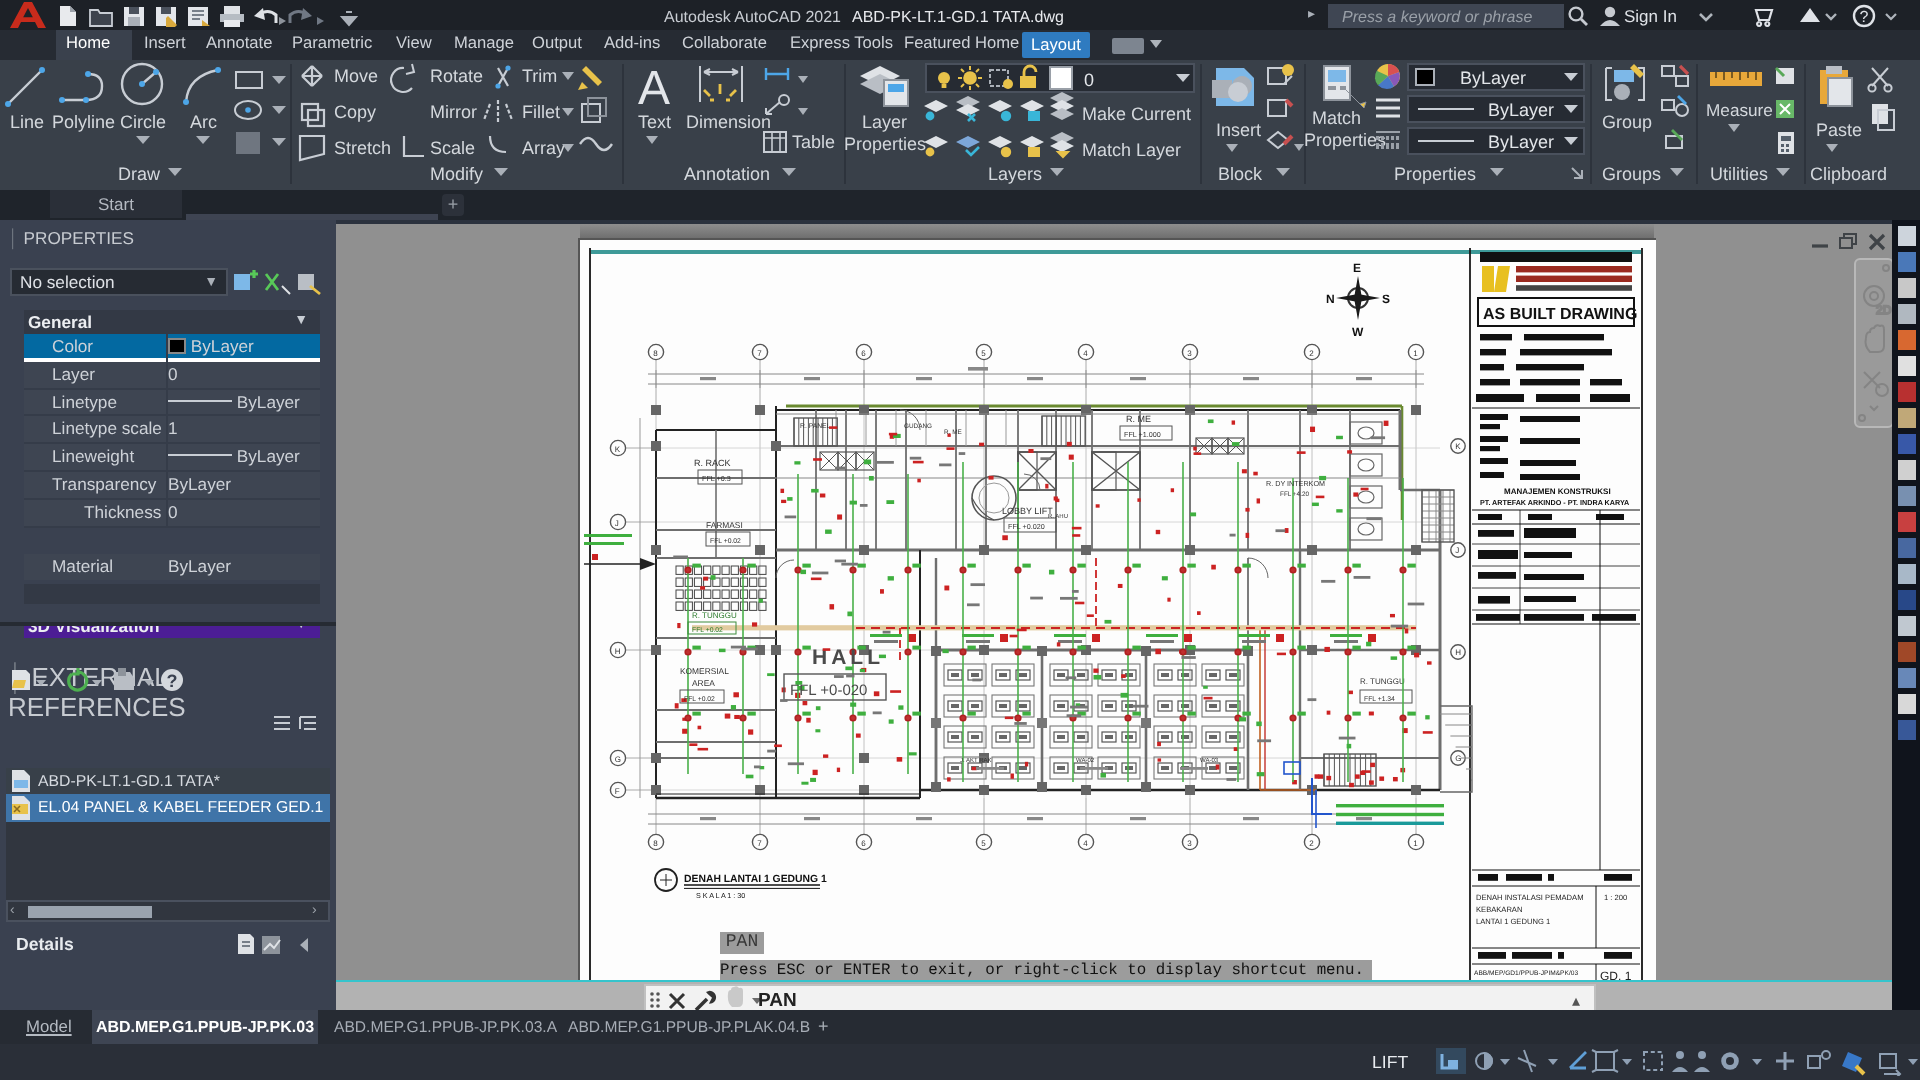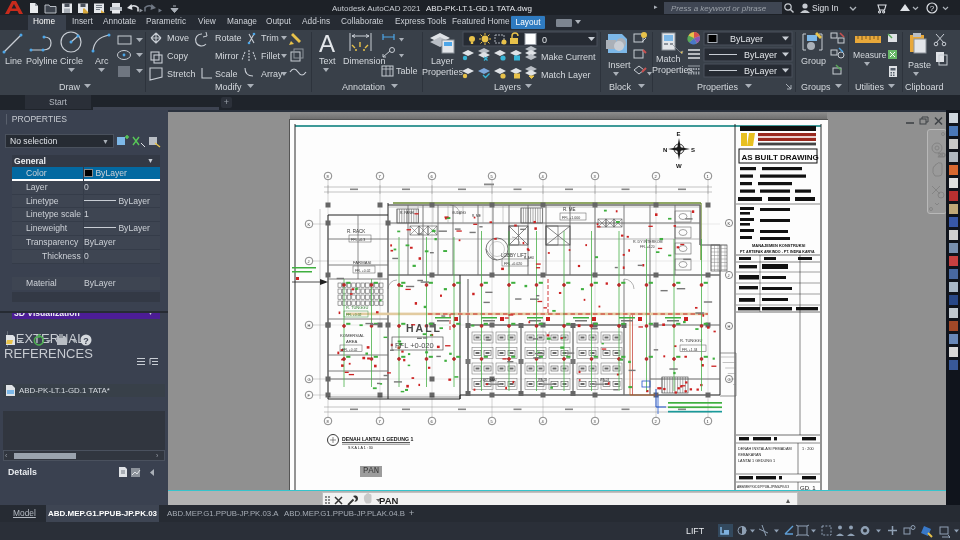--- a/index.html
+++ b/index.html
@@ -459,20 +459,28 @@
         <path d="M1 1.5 h8 M1 4.5 h8 M1 7.5 h8"></path>
         <path d="M14 1.5 h8 M16 4.5 h6 M16 7.5 h6 M14 1.5 v6"></path>
       </g>
   </svg>
   <div class="abs" style="left:3px;top:384px;width:162px;height:13px;background:#384049;color:#d6dae0;font-size:7.9px;line-height:13px;">
     <svg class="abs" style="left:2px;top:1px" width="11" height="11" viewBox="0 0 11 11">
         <path d="M1 0 h6 l3 3 v8 h-9 z" fill="#dfe2e6"></path>
         <path d="M2 5 h7 v4 h-7 z" fill="#7db8e8"></path>
       </svg>
     <span style="margin-left:16px;">ABD-PK-LT.1-GD.1 TATA*</span>
+  </div>
+  <div class="abs" style="left:3px;top:397px;width:162px;height:14px;background:#3f74a8;color:#fff;font-size:7.9px;line-height:14px;">
+    <svg class="abs" style="left:2px;top:1px" width="12" height="12" viewBox="0 0 12 12">
+        <path d="M1 0 h6 l3 3 v9 h-9 z" fill="#dfe2e6"></path>
+        <path d="M1 4 h8 v5 h-8 z" fill="#e8c24a"></path>
+        <path d="M2 5 l3 3 m0 -3 l-3 3" stroke="#8a6a20" stroke-width="0.8"></path>
+      </svg>
+    <span style="margin-left:16px;">EL.04 PANEL &amp; KABEL FEEDER GED.1</span>
   </div>
   <div class="abs" style="left:3px;top:411px;width:162px;height:39px;background:#31363f;"></div>
 
   <div class="abs" style="left:3px;top:450px;width:162px;height:11px;background:#31363f;border:1px solid #4a515e;"></div>
   <div class="abs" style="left:5px;top:452px;width:7px;height:7px;color:#9aa0a8;font-size:7px;line-height:7px;">‹</div>
   <div class="abs" style="left:14px;top:452.5px;width:62px;height:6.5px;background:#9aa3ae;"></div>
   <div class="abs" style="left:156px;top:452px;width:7px;height:7px;color:#9aa0a8;font-size:7px;line-height:7px;">›</div>
 
   <div class="abs" style="left:3px;top:465px;width:162px;height:14px;color:#e8ebef;font-size:8.8px;font-weight:bold;line-height:14px;"><span style="margin-left:5px;">Details</span></div>
   <svg class="abs" style="left:118px;top:467px" width="44" height="11" viewBox="0 0 44 11">
@@ -1465,20 +1473,21 @@
         <text x="10" y="26" font-size="6" fill="#848484">2D</text>
       <path d="M5 38 q0 -3 2 -3 q0 -2 2 -2 q1 -2 3 -1 q2 -1 2 2 l0 8 q0 3 -3 3 l-4 0 q-3 -3 -2 -7"></path>
       <path d="M4 55 l8 8 m0 -8 l-8 8"></path>
         <circle cx="13" cy="64" r="3"></circle>
       <path d="M7 72 l2 2 2 -2" stroke="#848484"></path>
       <circle cx="3" cy="78" r="1.5"></circle>
     </g>
   </svg>
 
   <div class="abs" style="left:360px;top:466px;width:22px;height:11px;background:#9c9c9c;color:#383838;font-size:9px;font-family:'Liberation Mono',monospace;text-align:center;line-height:11px;">PAN</div>
+  <div class="abs" style="left:360px;top:480px;width:326px;height:11px;background:#9c9c9c;color:#111;font-size:7.9px;font-family:'Liberation Mono',monospace;line-height:11px;white-space:nowrap;">Press ESC or ENTER to exit, or right-click to display shortcut menu.</div>
 
   <div class="abs" style="left:168px;top:490px;width:778px;height:1.5px;background:#35c4cc;"></div>
   <div class="abs" style="left:168px;top:491px;width:778px;height:14px;background:#b2b2b2;"></div>
 
   <div class="abs" style="left:322px;top:492px;width:476px;height:17px;background:#f2f2f2;border:1px solid #c0c0c0;"></div>
   <svg class="abs" style="left:324px;top:493px" width="80" height="15" viewBox="0 0 80 15">
     <g fill="#555">
         <circle cx="2" cy="4" r="0.9"></circle>
         <circle cx="5" cy="4" r="0.9"></circle>
         <circle cx="2" cy="7" r="0.9"></circle>

